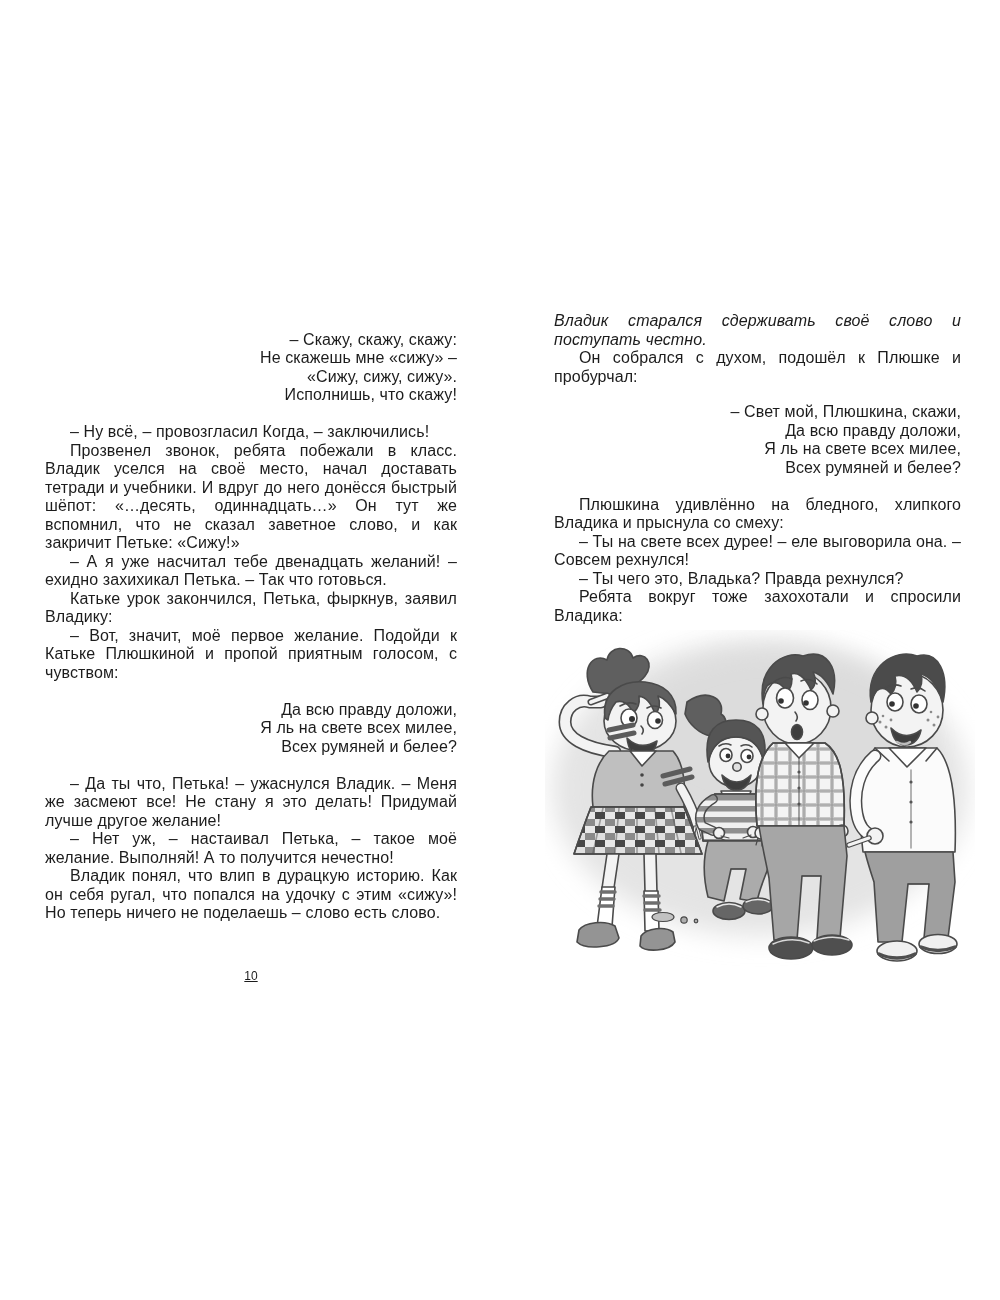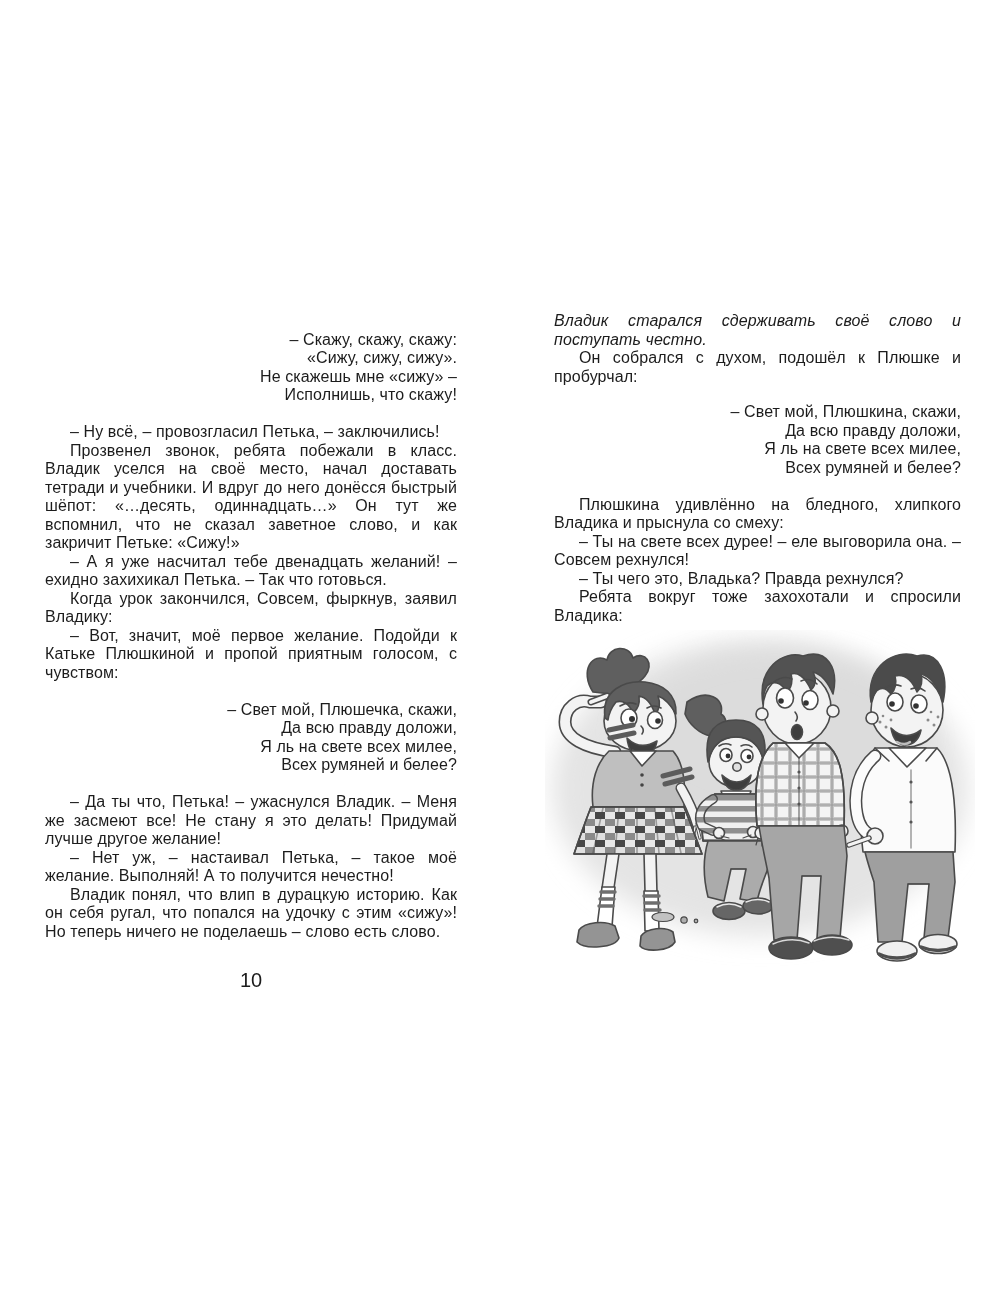--- a/index.html
+++ b/index.html
@@ -26,46 +26,46 @@
   .verse {
     text-align: right;
     margin: 18.5px 0 18.5px 118px;
   }
   #right-col .verse { margin-left: 101px; margin-top: 17px; }
   .verse div { white-space: nowrap; }
   .pagenum {
     position: absolute;
     top: 969px; left: 45px; width: 412px;
     text-align: center;
-    font-size: 20px;
+    font-size: 12px;
+    text-decoration: underline;
   }
   .illustration {
     position: absolute;
     left: 545px; top: 630px;
     width: 430px; height: 340px;
   }
   .illustration svg { display: block; width: 100%; height: 100%; }
 </style>
 </head>
 <body>
 
 <div id="left-col" class="page-col">
   <div class="verse">
     <div>– Скажу, скажу, скажу:</div>
+    <div>Не скажешь мне «сижу» –</div>
     <div>«Сижу, сижу, сижу».</div>
-    <div>Не скажешь мне «сижу» –</div>
     <div>Исполнишь, что скажу!</div>
   </div>
-  <p>– Ну всё, – провозгласил Петька, – заключились!</p>
+  <p>– Ну всё, – провозгласил Когда, – заключились!</p>
   <p>Прозвенел звонок, ребята побежали в класс. Владик уселся на своё место, начал доставать тетради и учебники. И вдруг до него донёсся быстрый шёпот: «…десять, одиннадцать…» Он тут же вспомнил, что не сказал заветное слово, и как закричит Петьке: «Сижу!»</p>
   <p>– А я уже насчитал тебе двенадцать желаний! – ехидно захихикал Петька. – Так что готовься.</p>
-  <p>Когда урок закончился, Совсем, фыркнув, заявил Владику:</p>
+  <p>Катьке урок закончился, Петька, фыркнув, заявил Владику:</p>
   <p>– Вот, значит, моё первое желание. Подойди к Катьке Плюшкиной и пропой приятным голосом, с чувством:</p>
   <div class="verse">
-    <div>– Свет мой, Плюшечка, скажи,</div>
     <div>Да всю правду доложи,</div>
     <div>Я ль на свете всех милее,</div>
     <div>Всех румяней и белее?</div>
   </div>
   <p>– Да ты что, Петька! – ужаснулся Владик. – Меня же засмеют все! Не стану я это делать! Придумай лучше другое желание!</p>
   <p>– Нет уж, – настаивал Петька, – такое моё желание. Выполняй! А то получится нечестно!</p>
   <p>Владик понял, что влип в дурацкую историю. Как он себя ругал, что попался на удочку с этим «сижу»! Но теперь ничего не поделаешь – слово есть слово.</p>
 </div>
 
 <div class="pagenum">10</div>

